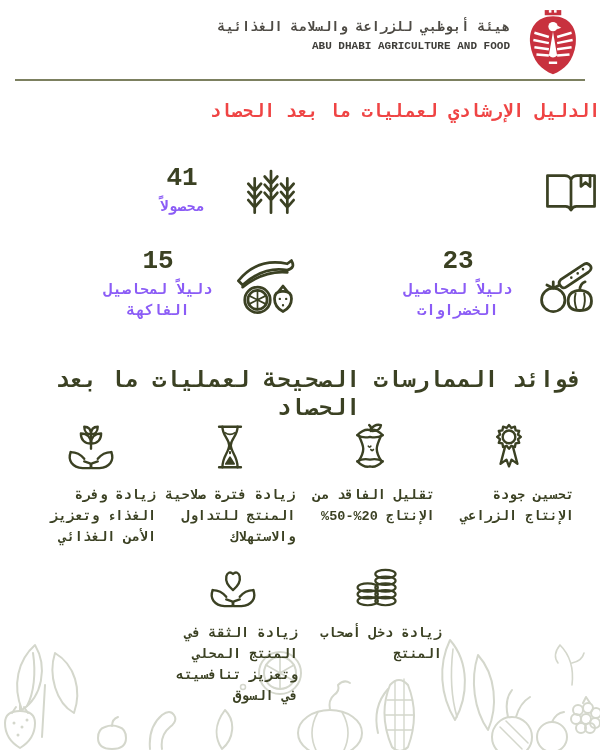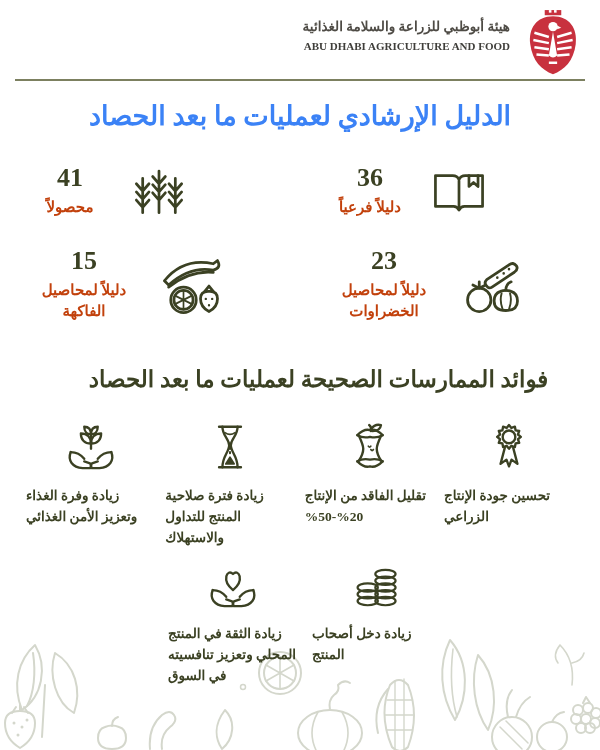--- a/index.html
+++ b/index.html
@@ -1,46 +1,46 @@
 <!DOCTYPE html>
 <html lang="ar"><head>
 <meta charset="utf-8">
 <style>
   html,body{margin:0;padding:0;background:#fff;}
   .page{
     position:relative;width:600px;height:750px;background:#ffffff;overflow:hidden;
-    font-family:Liberation Serif, serif;
+    font-family:Liberation Mono, monospace;
   }
   .layer{position:absolute;inset:0;z-index:1;}
   
   .logo{position:absolute;top:8px;right:16px;width:62px;height:66px;}
   .org-names{position:absolute;top:18px;right:90px;text-align:right;direction:rtl;}
   .org-ar{font-size:13.5px;font-weight:bold;color:#4e4b45;}
   .org-en{direction:ltr;font-size:11px;font-weight:bold;color:#3f3e3a;line-height:1.4;margin-top:4px;text-align:right;}
   .divider{position:absolute;top:79px;left:15px;right:15px;height:2px;background:#7c8060;}
   
-  .title1{position:absolute;top:100px;left:0;right:0;text-align:center;direction:rtl;
-          font-size:27px;font-weight:bold;color:#3b82f6;}
+  .title1{position:absolute;top:100px;left:0;right:0;text-align:right;direction:rtl;
+          font-size:18px;font-weight:bold;color:#ef4444;}
   .title2{position:absolute;top:366px;left:0;right:0;text-align:center;direction:rtl;
           font-size:23px;font-weight:bold;color:#3b4123;padding-left:37px;}
   
   .stats{position:absolute;top:162px;left:0;right:0;direction:rtl;}
   .stats-row{display:flex;}
   .stats-row+.stats-row{margin-top:28px;}
-  .stat-cell{width:50%;display:flex;justify-content:flex-end;padding-left:24px;}
+  .stat-cell{width:50%;display:flex;justify-content:flex-start;padding-left:24px;}
   .stat{display:flex;align-items:center;gap:14px;}
   .stat-icon svg{width:58px;height:58px;display:block;}
   .stat-icon.big svg{width:68px;height:68px;}
   .stat-text{text-align:center;min-width:92px;max-width:120px;direction:rtl;}
   .stat-value{font-size:26px;font-weight:bold;color:#3b4123;line-height:1;}
-  .stat-label{font-size:15px;font-weight:bold;color:#c2410c;margin-top:6px;line-height:1.4;}
+  .stat-label{font-size:15px;font-weight:bold;color:#8b5cf6;margin-top:6px;line-height:1.4;}
   
   .benefits1{position:absolute;top:420px;left:26px;right:26px;display:flex;direction:rtl;justify-content:space-between;}
   .benefits2{position:absolute;top:558px;left:10px;right:0;display:flex;direction:rtl;justify-content:center;gap:14px;}
-  .benefit{width:130px;display:flex;flex-direction:column;align-items:center;text-align:left;}
+  .benefit{width:130px;display:flex;flex-direction:column;align-items:center;text-align:right;}
   .benefit .b-icon svg{width:54px;height:54px;display:block;}
   .benefit-label{margin-top:12px;font-size:13.5px;font-weight:bold;color:#3b4123;line-height:1.55;direction:rtl;}
   
   .band{position:absolute;left:0;right:0;bottom:0;height:135px;z-index:0;}
   .band svg{display:block;width:600px;height:135px;}
 </style>
 </head>
 <body>
 
 <div class="page">
@@ -137,24 +137,20 @@
 
         <div class="stat-cell">
           <div class="stat">
             <span class="stat-icon">
               <svg viewBox="0 0 64 64" stroke="#3b4123" fill="none" stroke-width="3" stroke-linecap="round" stroke-linejoin="round">
                 <path d="M6 15 H25 C28.5 15 31 17 32 19.5 C33 17 35.5 15 39 15 H58 V49 H38 C35 49 33 51 32 53 C31 51 29 49 26 49 H6 Z"></path>
                 <path d="M32 21 V52"></path>
                 <path d="M43 15 V27 L48 22.5 L53 27 V15"></path>
               </svg>
             </span>
-            <span class="stat-text">
-              <div class="stat-value">36</div>
-              <div class="stat-label">دليلاً فرعياً</div>
-            </span>
           </div>
         </div>
 
         <div class="stat-cell">
           <div class="stat">
             <span class="stat-icon">
               <svg viewBox="0 0 64 64" stroke="#3b4123" fill="none" stroke-width="3" stroke-linecap="round" stroke-linejoin="round">
                 <path d="M14 18 V56 M7 24 L14 32 L21 24 M7 33 L14 41 L21 33 M7 42 L14 50 L21 42"></path>
                 <path d="M32 10 V56 M25 16 L32 24 L39 16 M25 25 L32 33 L39 25 M25 34 L32 42 L39 34"></path>
                 <path d="M50 18 V56 M43 24 L50 32 L57 24 M43 33 L50 41 L57 33 M43 42 L50 50 L57 42"></path>

